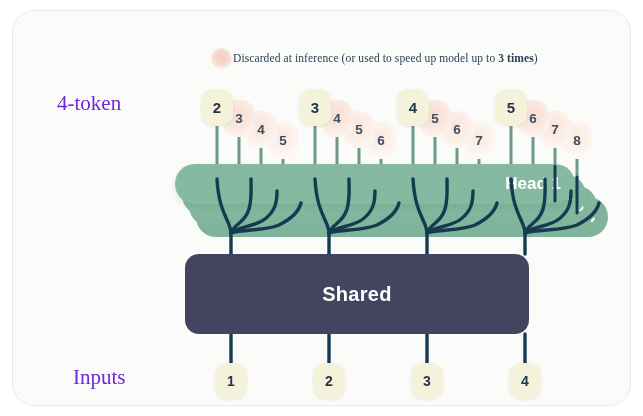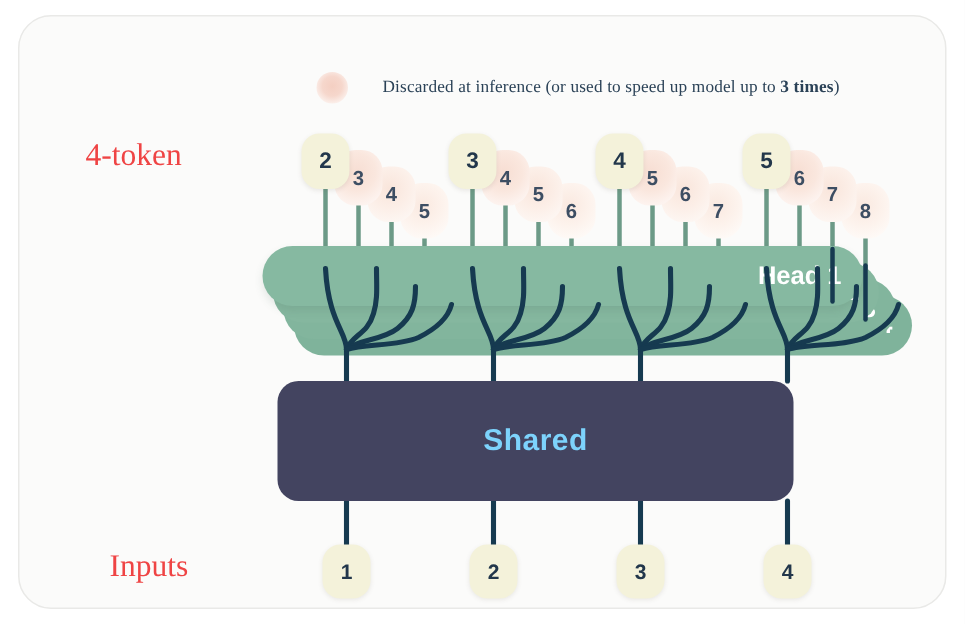--- a/index.html
+++ b/index.html
@@ -18,38 +18,38 @@
     border-radius:22px;
     box-sizing:border-box;
     overflow:hidden;
   }
   #stage{position:absolute;left:0;top:0;width:617px;height:394px;}
   svg#wires{position:absolute;left:0;top:0;width:617px;height:394px;overflow:visible;}
 
   
   #legend{
     position:absolute;left:198px;top:36px;
-    display:flex;align-items:center;gap:23px;
+    display:flex;align-items:center;gap:1px;
     height:22px;
   }
   #legend-swatch{
     width:21px;height:21px;border-radius:50%;
     background:radial-gradient(circle at 50% 45%, #f4cfc2 0%, #f6d7cc 42%, #fbeee9 72%, rgba(251,240,236,0) 100%);
   }
   #legend-text{
     font-family:"Liberation Serif", serif;
     font-size:11.5px;color:#2b4257;white-space:nowrap;letter-spacing:.1px;
   }
   #legend-text b{font-weight:bold;}
 
   
   .side-label{
     position:absolute;
     font-family:"Liberation Serif", serif;
-    font-size:21px;color:#ef4444;line-height:1.22;
+    font-size:21px;color:#6d28d9;line-height:1.22;
   }
   #label-targets{left:44px;top:80px;}
   #label-inputs{left:60px;top:354px;}
 
   
   .chip{
     position:absolute;
     display:flex;align-items:center;justify-content:center;
     font-weight:bold;
     color:#22374b;
@@ -90,21 +90,21 @@
   .head-num.first{font-size:17px;padding-right:14px;}
 
   
   #shared{
     position:absolute;
     left:172px;top:243px;width:344px;height:80px;
     background:#434460;
     border-radius:14px;
     display:flex;align-items:center;justify-content:center;
   }
-  #shared-label{color:#7dd3fc;font-weight:bold;font-size:20px;letter-spacing:.3px;}
+  #shared-label{color:#ffffff;font-weight:bold;font-size:20px;letter-spacing:.3px;}
 </style>
 </head>
 <body>
 
 <div id="card">
   <div id="stage">
 
     <div id="legend">
       <div id="legend-swatch"></div>
       <div id="legend-text"><span>Discarded at inference (or used to speed up model up to </span><b>3 times</b><span>)</span></div>

